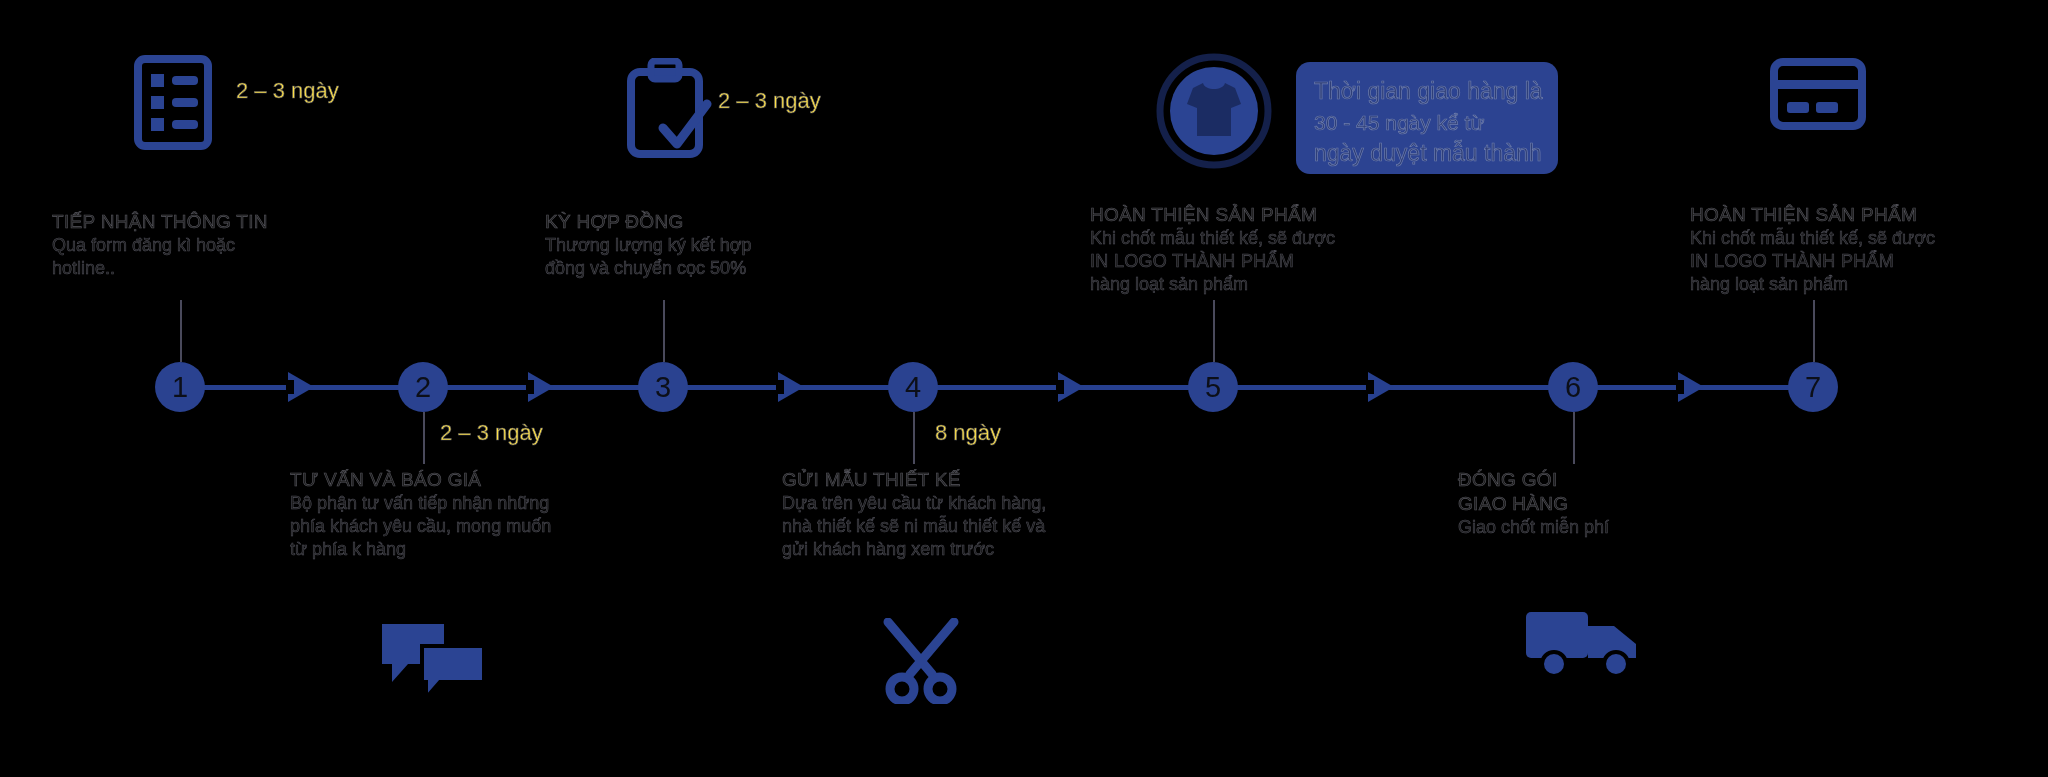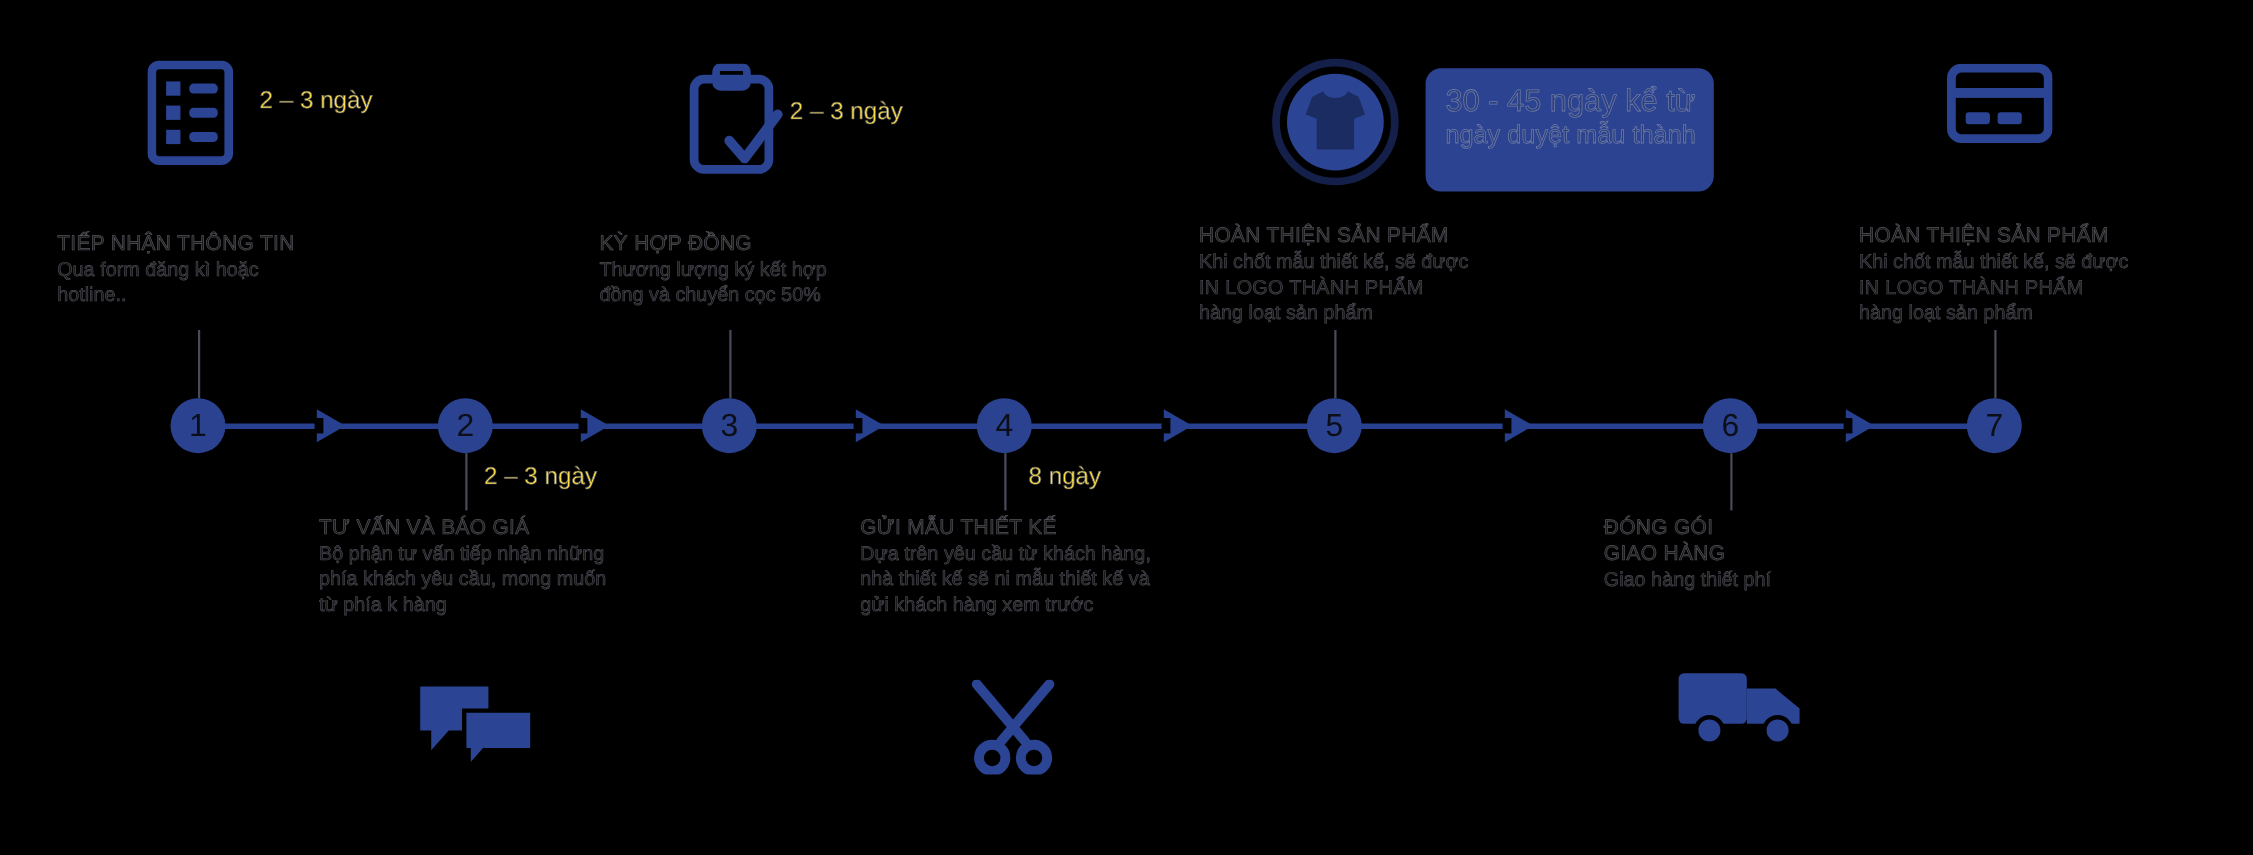--- a/index.html
+++ b/index.html
@@ -122,21 +122,21 @@
     z-index: 7;
   }
   .callout div {
     color: #2f3f78;
     font-size: 23px;
     line-height: 31px;
     white-space: nowrap;
     -webkit-text-stroke: 0.7px #6c7cad;
   }
   .callout div.big {
-    font-size: 28px;
+    font-size: 21px;
   }
 
   
   .icon {
     position: absolute;
     z-index: 5;
   }
   .icon svg { display: block; }
 </style>
 </head>
@@ -200,20 +200,21 @@
   <div class="icon" style="left:1524px; top:598px;">
     <svg width="118" height="82" viewBox="0 0 118 82">
       <rect x="2" y="14" width="62" height="46" rx="5" fill="#2b4493"></rect>
       <path d="M64 28 H90 L112 46 V60 H64 Z" fill="#2b4493"></path>
       <circle cx="30" cy="66" r="12" fill="#2b4493" stroke="#000" stroke-width="4"></circle>
       <circle cx="92" cy="66" r="12" fill="#2b4493" stroke="#000" stroke-width="4"></circle>
     </svg>
   </div>
 
   <div class="callout">
+    <div>Thời gian giao hàng là</div>
     <div class="big">30 - 45 ngày kể từ</div>
     <div>ngày duyệt mẫu thành</div>
   </div>
 
   <div class="axis-line"></div>
 
   <div class="arrow" style="left:288px;"></div>
   <div class="arrow" style="left:528px;"></div>
   <div class="arrow" style="left:778px;"></div>
   <div class="arrow" style="left:1058px;"></div>
@@ -277,16 +278,16 @@
   <div class="block" style="left:782px; top:468px;">
     <div class="title">GỬI MẪU THIẾT KẾ</div>
     <div class="body">Dựa trên yêu cầu từ khách hàng,</div>
     <div class="body">nhà thiết kế sẽ ni mẫu thiết kế và</div>
     <div class="body">gửi khách hàng xem trước</div>
   </div>
 
   <div class="block" style="left:1458px; top:468px;">
     <div class="title">ĐÓNG GÓI</div>
     <div class="title">GIAO HÀNG</div>
-    <div class="body">Giao hàng thiết phí</div>
+    <div class="body">Giao chốt miễn phí</div>
   </div>
 
 </div>
 
 </body></html>

